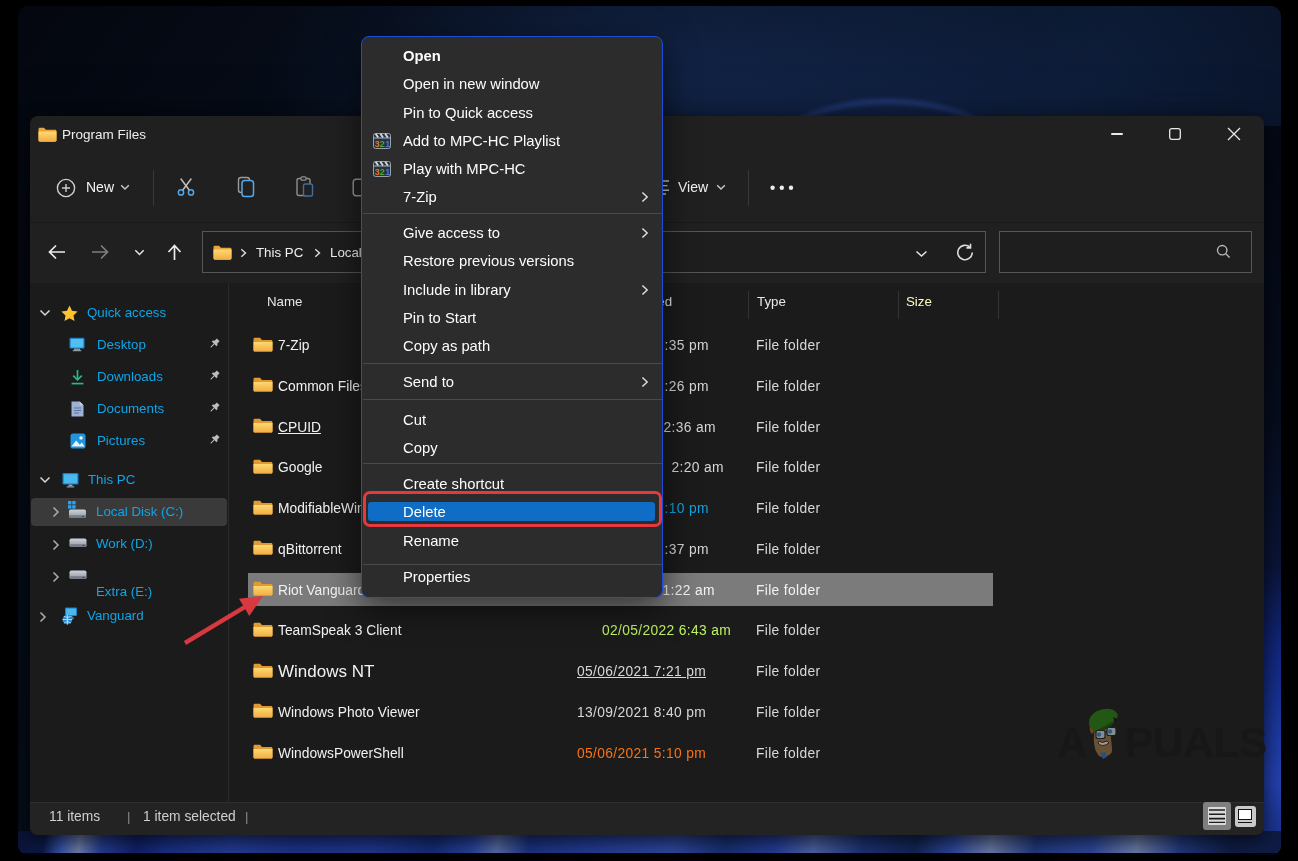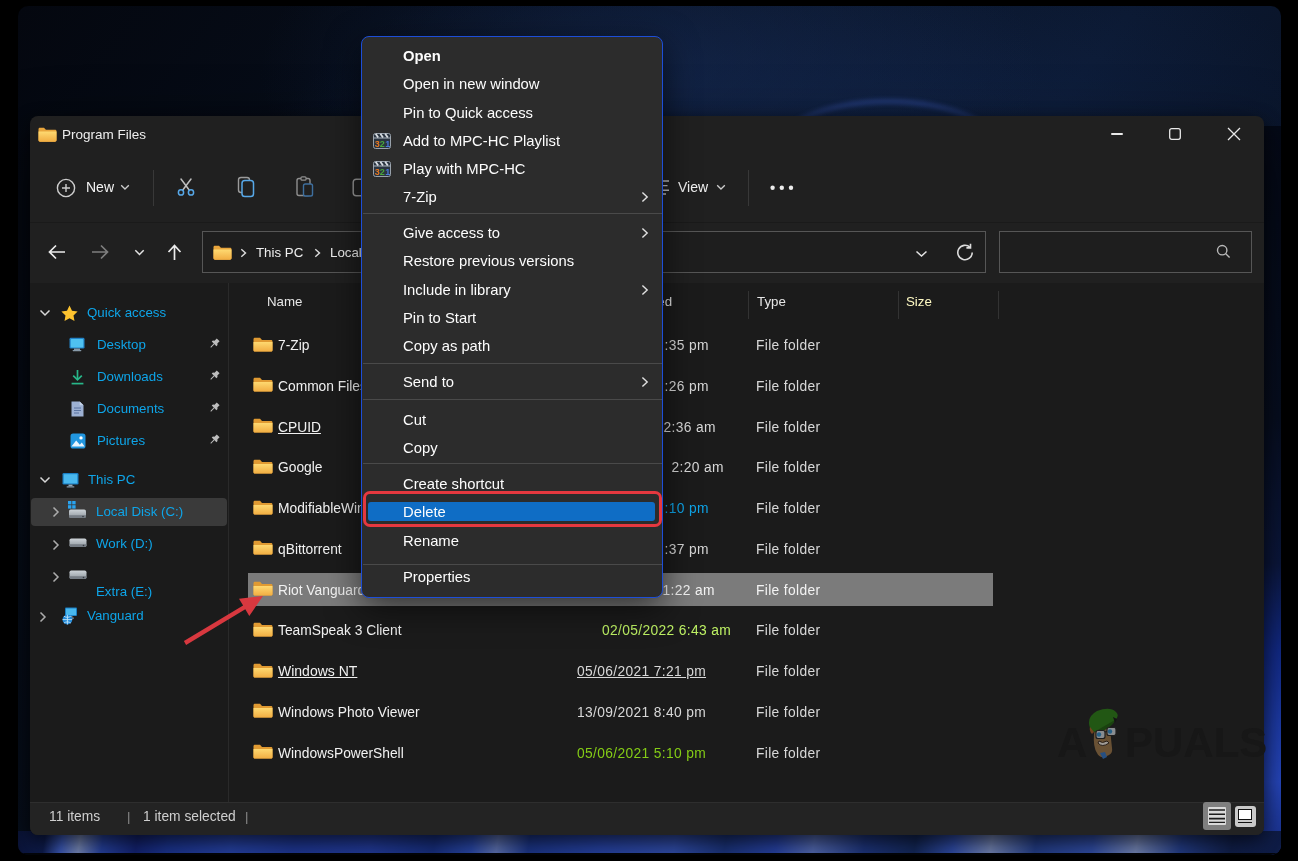--- a/index.html
+++ b/index.html
@@ -353,36 +353,36 @@
           <path d="M.5 2.2C.5 1.4 1.1.8 1.9.8H7l2 2.1h9.1c.8 0 1.4.6 1.4 1.4V13c0 .9-.7 1.6-1.6 1.6H2.1C1.2 14.6.5 13.9.5 13Z" fill="#e09a32"></path>
           <path d="M.5 4.9h19V13c0 .9-.7 1.6-1.6 1.6H2.1C1.2 14.6.5 13.9.5 13Z" fill="url(#fg)"></path>
         </svg>
    <div class="txt" style="left:248px;top:506.4px;font-size:13.8px;line-height:17px;color:#f1f1f1;">TeamSpeak 3 Client</div>
    <div class="txt" style="left:524px;top:506.4px;font-size:13.8px;line-height:17px;color:#bef264;letter-spacing:.35px;margin-left:48px;">02/05/2022 6:43 am</div>
    <div class="txt" style="left:726px;top:506.4px;font-size:13.8px;line-height:17px;color:#d8d8d8;letter-spacing:.35px;">File folder</div>
    <svg class="abs" style="left:223px;top:546.6px" width="20" height="16" viewBox="0 0 20 16">
           <path d="M.5 2.2C.5 1.4 1.1.8 1.9.8H7l2 2.1h9.1c.8 0 1.4.6 1.4 1.4V13c0 .9-.7 1.6-1.6 1.6H2.1C1.2 14.6.5 13.9.5 13Z" fill="#e09a32"></path>
           <path d="M.5 4.9h19V13c0 .9-.7 1.6-1.6 1.6H2.1C1.2 14.6.5 13.9.5 13Z" fill="url(#fg)"></path>
         </svg>
-   <div class="txt" style="left:248px;top:547.1px;font-size:14px;line-height:17px;color:#f1f1f1;text-decoration:underline;">Windows NT</div>
+   <div class="txt" style="left:248px;top:547.1px;font-size:17px;line-height:17px;color:#f1f1f1;">Windows NT</div>
    <div class="txt" style="left:547px;top:547.1px;font-size:13.8px;line-height:17px;color:#d8d8d8;letter-spacing:.35px;text-decoration:underline;">05/06/2021 7:21 pm</div>
    <div class="txt" style="left:726px;top:547.1px;font-size:13.8px;line-height:17px;color:#d8d8d8;letter-spacing:.35px;">File folder</div>
    <svg class="abs" style="left:223px;top:587.4px" width="20" height="16" viewBox="0 0 20 16">
           <path d="M.5 2.2C.5 1.4 1.1.8 1.9.8H7l2 2.1h9.1c.8 0 1.4.6 1.4 1.4V13c0 .9-.7 1.6-1.6 1.6H2.1C1.2 14.6.5 13.9.5 13Z" fill="#e09a32"></path>
           <path d="M.5 4.9h19V13c0 .9-.7 1.6-1.6 1.6H2.1C1.2 14.6.5 13.9.5 13Z" fill="url(#fg)"></path>
         </svg>
    <div class="txt" style="left:248px;top:587.9px;font-size:13.8px;line-height:17px;color:#f1f1f1;">Windows Photo Viewer</div>
    <div class="txt" style="left:547px;top:587.9px;font-size:13.8px;line-height:17px;color:#d8d8d8;letter-spacing:.35px;">13/09/2021 8:40 pm</div>
    <div class="txt" style="left:726px;top:587.9px;font-size:13.8px;line-height:17px;color:#d8d8d8;letter-spacing:.35px;">File folder</div>
    <svg class="abs" style="left:223px;top:628.1px" width="20" height="16" viewBox="0 0 20 16">
           <path d="M.5 2.2C.5 1.4 1.1.8 1.9.8H7l2 2.1h9.1c.8 0 1.4.6 1.4 1.4V13c0 .9-.7 1.6-1.6 1.6H2.1C1.2 14.6.5 13.9.5 13Z" fill="#e09a32"></path>
           <path d="M.5 4.9h19V13c0 .9-.7 1.6-1.6 1.6H2.1C1.2 14.6.5 13.9.5 13Z" fill="url(#fg)"></path>
         </svg>
    <div class="txt" style="left:248px;top:628.6px;font-size:13.8px;line-height:17px;color:#f1f1f1;">WindowsPowerShell</div>
-   <div class="txt" style="left:547px;top:628.6px;font-size:13.8px;line-height:17px;color:#84cc16;letter-spacing:.35px;">05/06/2021 5:10 pm</div>
+   <div class="txt" style="left:547px;top:628.6px;font-size:13.8px;line-height:17px;color:#f97316;letter-spacing:.35px;">05/06/2021 5:10 pm</div>
    <div class="txt" style="left:726px;top:628.6px;font-size:13.8px;line-height:17px;color:#d8d8d8;letter-spacing:.35px;">File folder</div>
   </div>
   <div id="wm">
    <div class="txt" style="left:1027px;top:605px;font-size:42px;font-weight:bold;letter-spacing:.5px;color:#171717;line-height:44px;">A</div>
    <div class="txt" style="left:1095px;top:605px;font-size:42px;font-weight:bold;letter-spacing:0;color:#171717;line-height:44px;">PUALS</div>
    <svg class="abs" style="left:1055px;top:591px;opacity:.62" width="37" height="53" viewBox="0 0 37 53">
     <path d="M20 16 Q10 18 9 27 Q8 40 12 46 Q14 51 20 50 L24 48 Q28 46 27 41 L25 22 Z" fill="#9a7244"></path>
     <path d="M5 21 Q1 10 12 4 Q25 -1 31 5 Q35 9 30 13 L28 16 L9 25 Q6 24 5 21z" fill="#277c10"></path>
     <path d="M30 13 L9 25 Q16 26 23 21 Q29 17 30 13z" fill="#1a5a08"></path>
     <path d="M5 20 L9 25 L7 27 Q4 24 5 20z" fill="#a85a20"></path>

